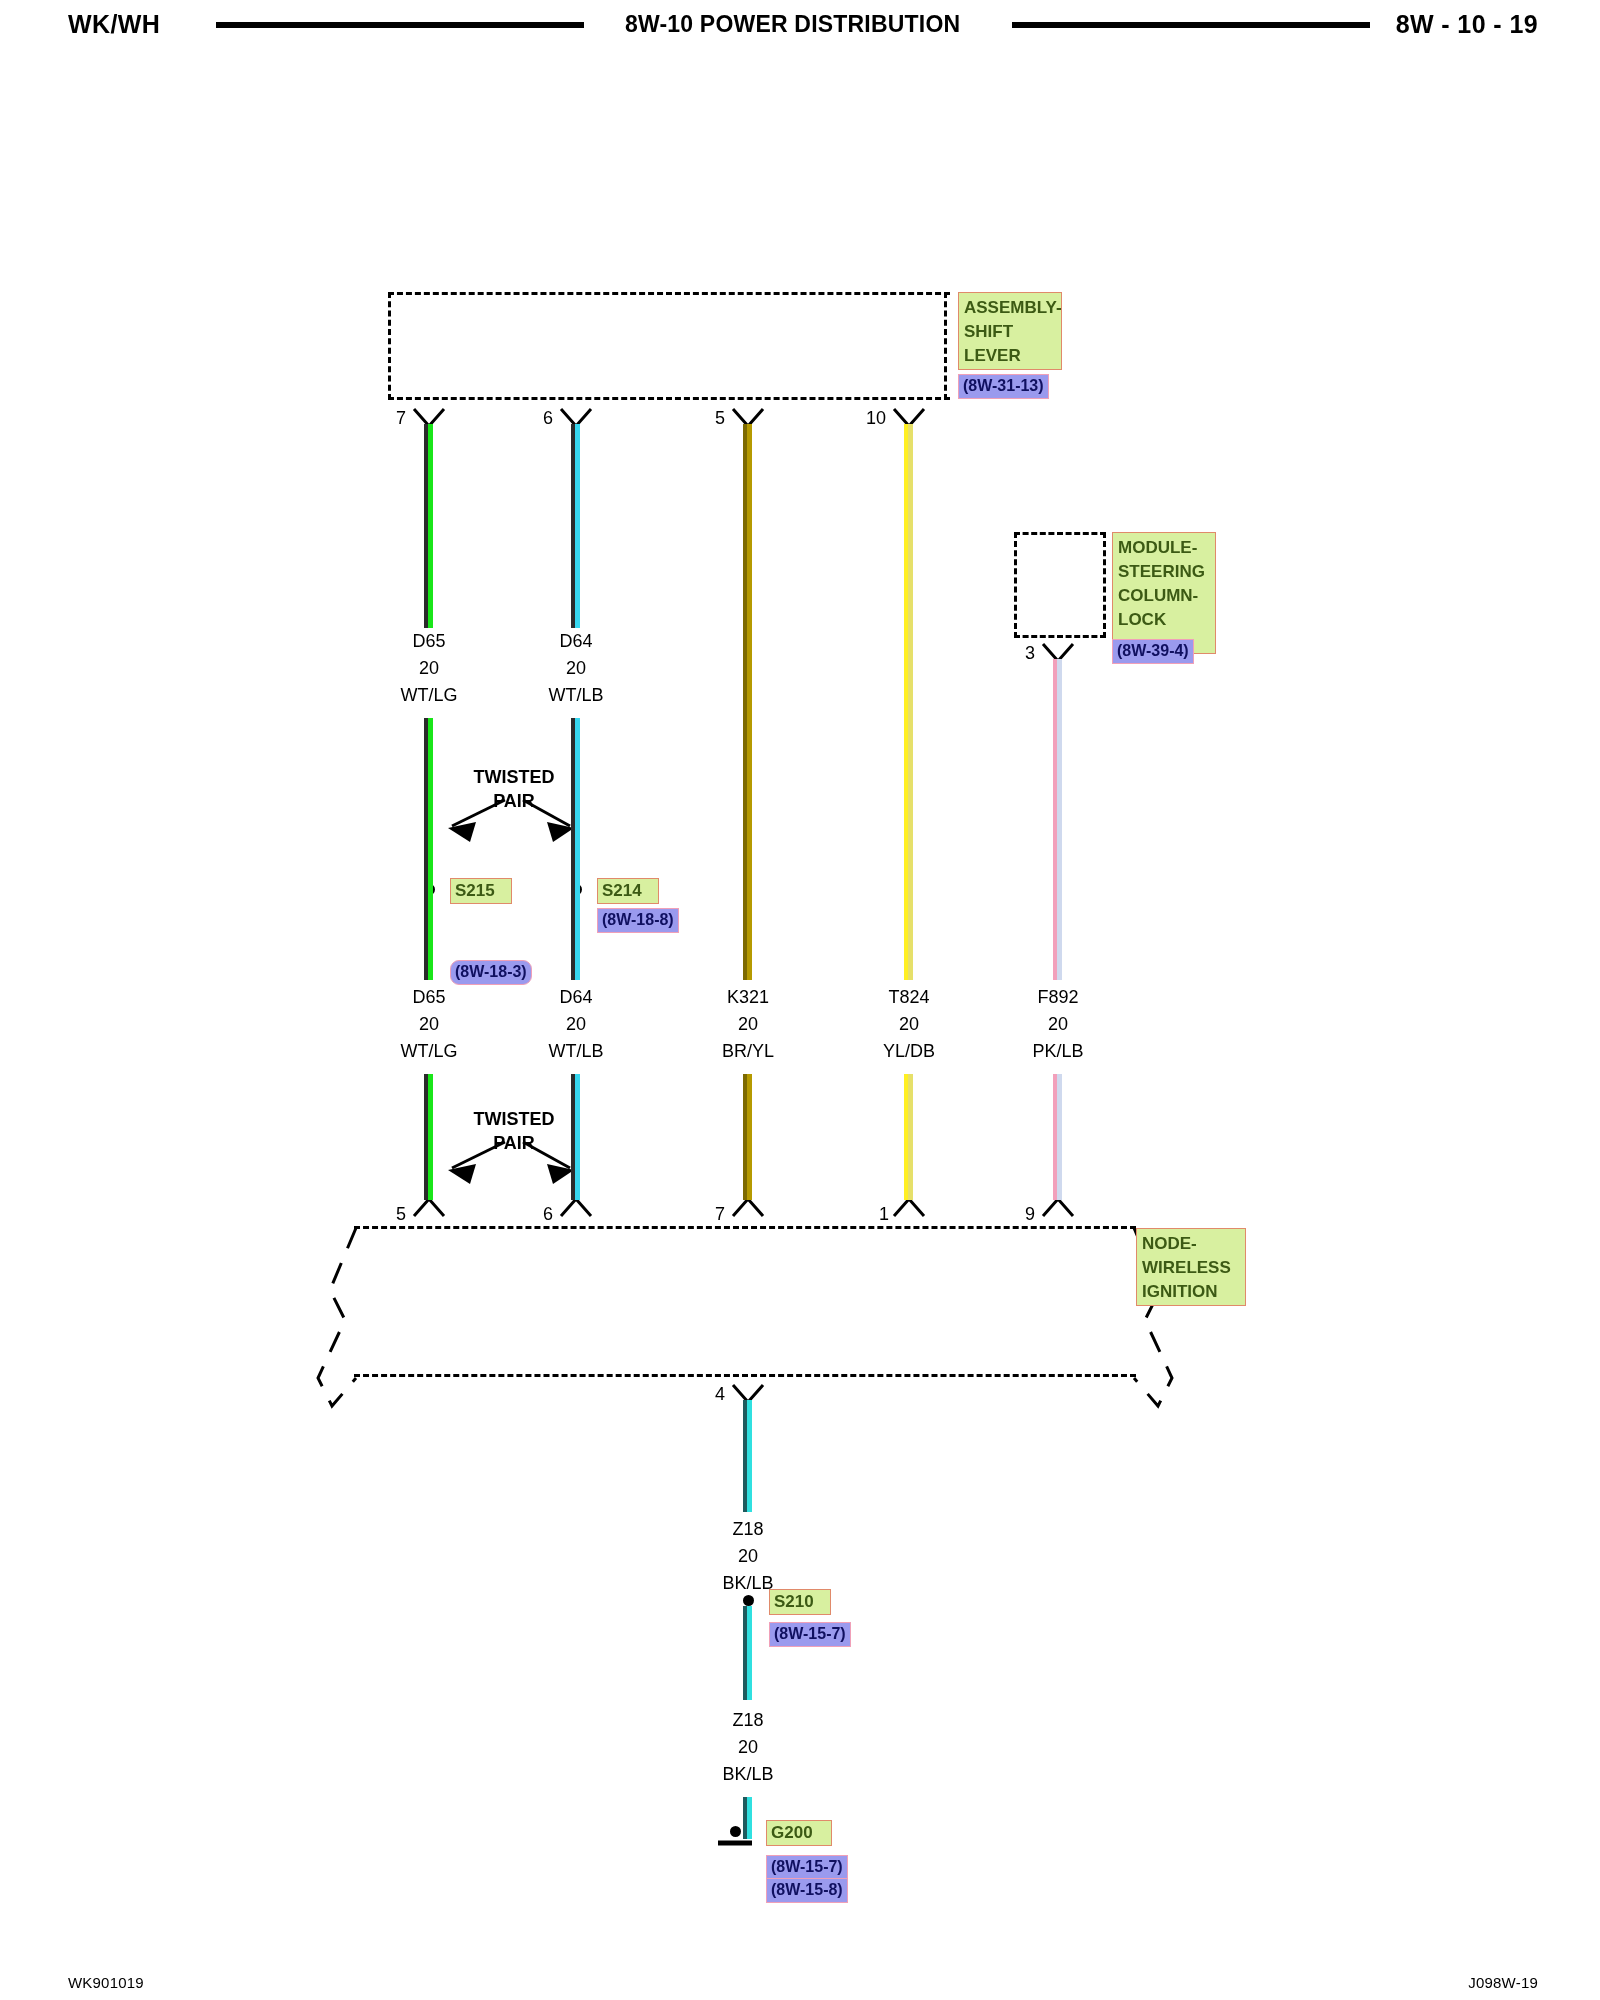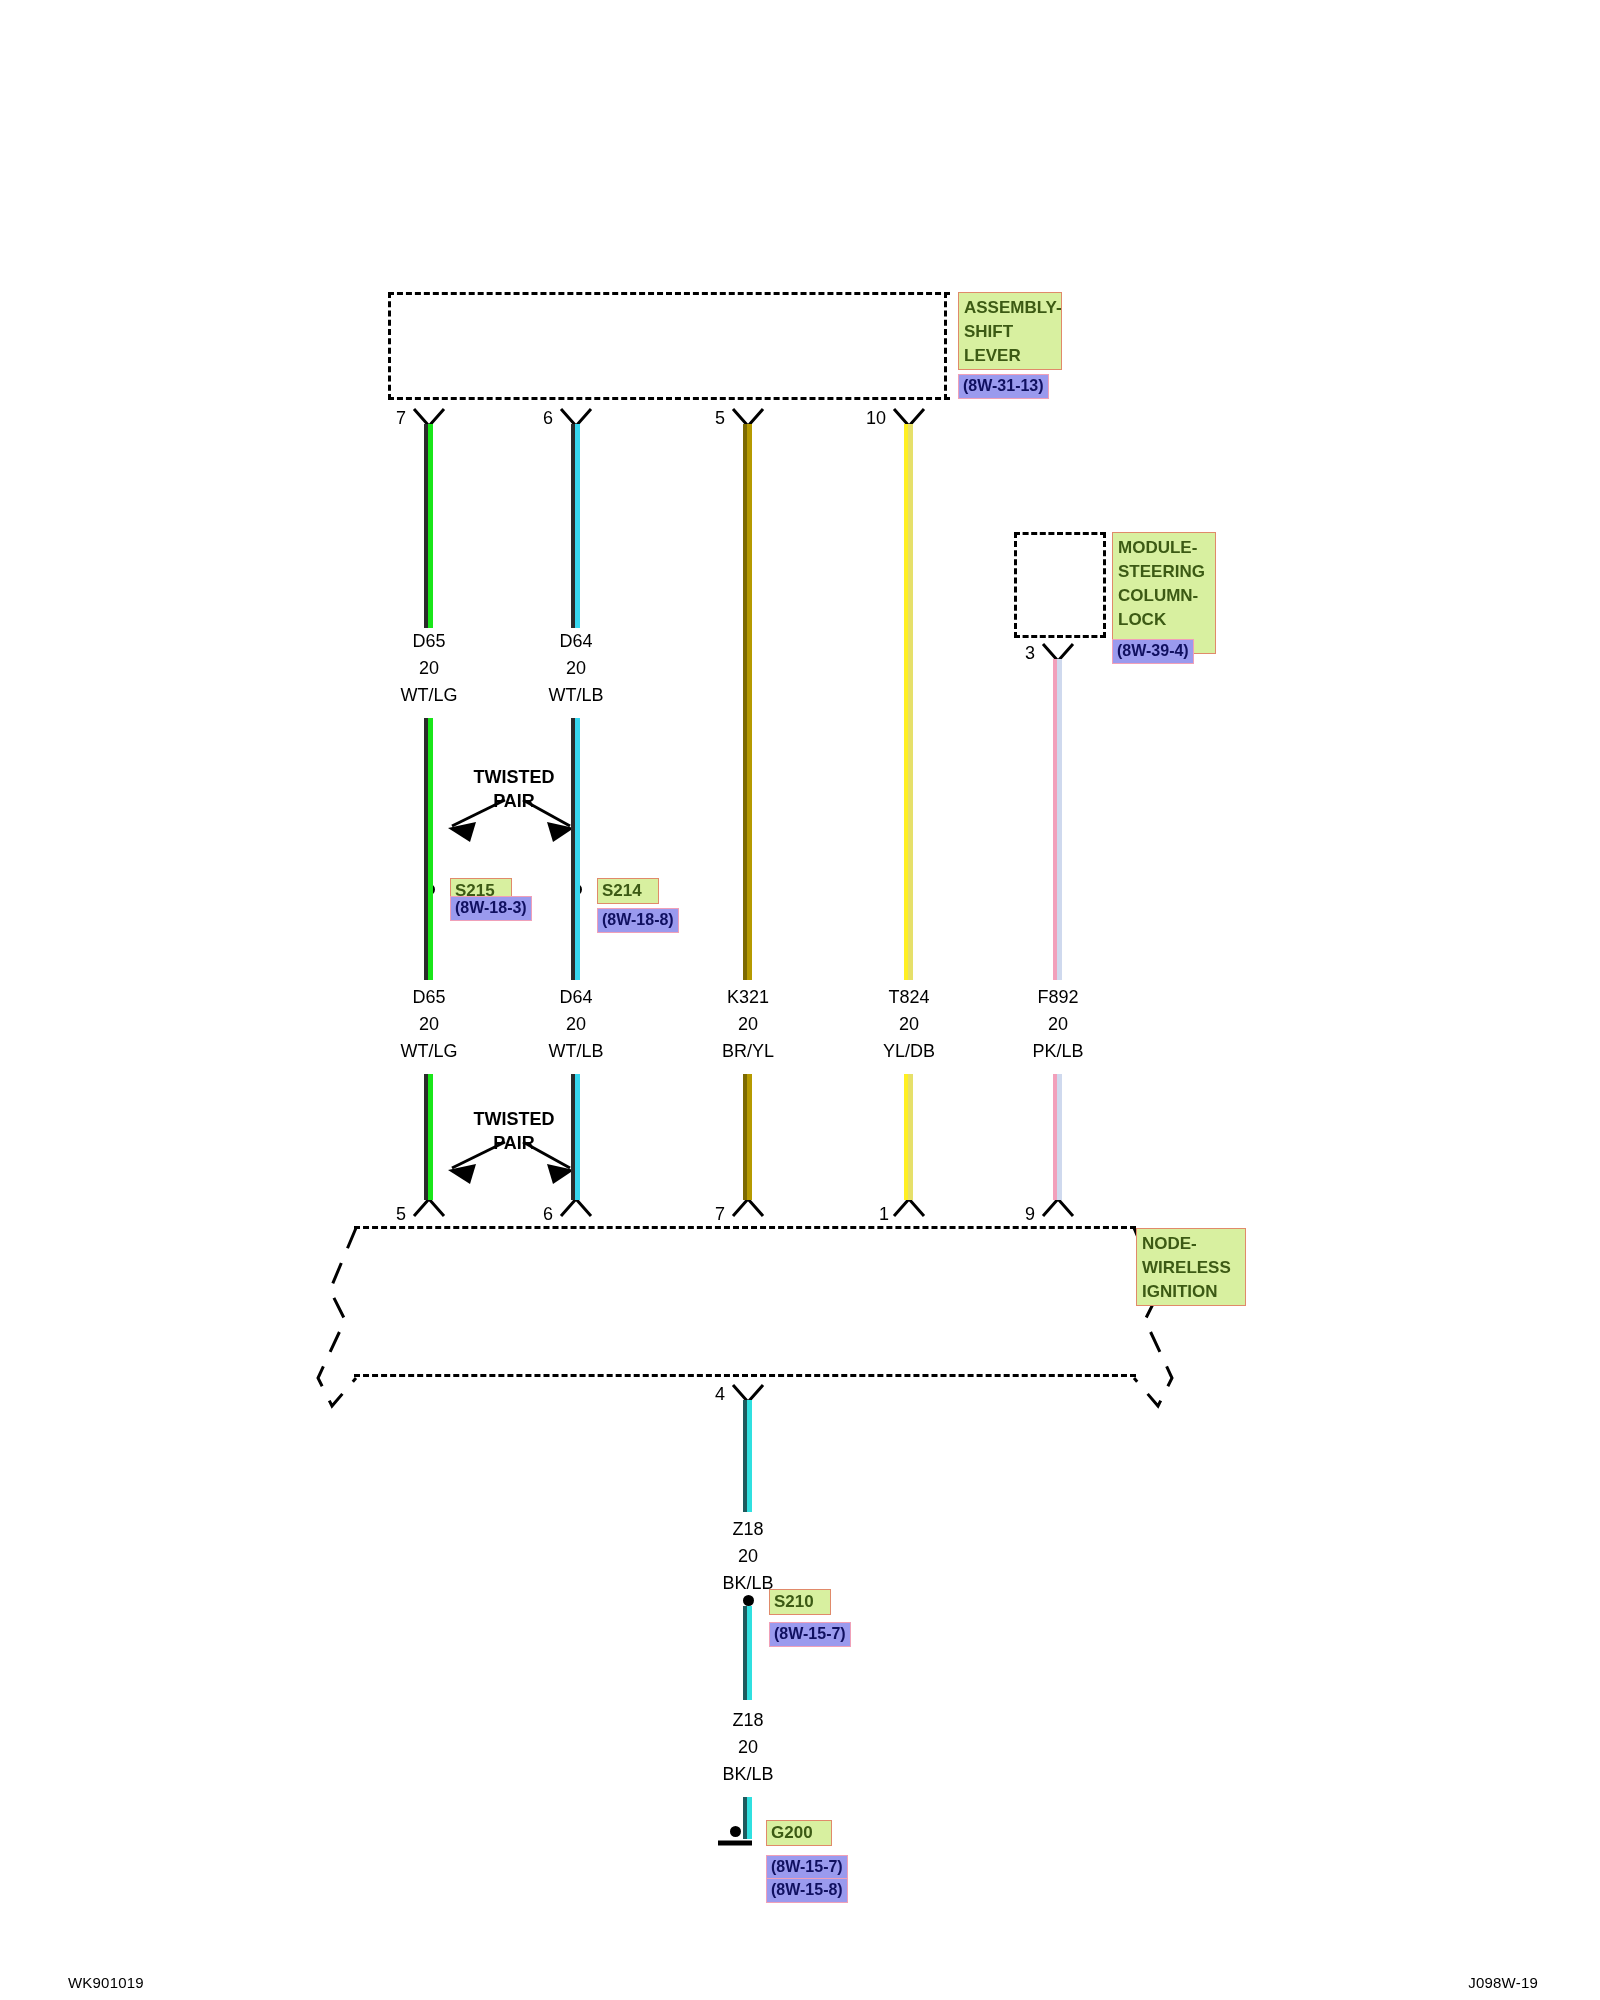--- a/index.html
+++ b/index.html
@@ -47,20 +47,27 @@
   
   .dot{position:absolute;width:11px;height:11px;border-radius:50%;background:#000;}
 
   .svg-layer{position:absolute;left:0;top:0;width:1600px;height:2000px;pointer-events:none;}
 </style>
 </head>
 <body>
 
 <div class="sheet">
 
+  <div class="hdr">
+    <div class="hdr-left">WK/WH</div>
+    <div class="hdr-rule rule-a"></div>
+    <div class="hdr-title">8W-10 POWER DISTRIBUTION</div>
+    <div class="hdr-rule rule-b"></div>
+    <div class="hdr-right">8W - 10 - 19</div>
+  </div>
 
   <svg class="svg-layer" viewBox="0 0 1600 2000">
 
     <g stroke="#000" stroke-width="3" fill="none">
       <polyline points="414,409 429,426 444,409"></polyline>
       <polyline points="561,409 576,426 591,409"></polyline>
       <polyline points="733,409 748,426 763,409"></polyline>
       <polyline points="894,409 909,426 924,409"></polyline>
     </g>
 
@@ -155,21 +162,21 @@
       <i class="b" style="background:#37d7ef"></i>
   </div>
 
   <div class="tp" style="left:434px;top:765px;">
     <div>TWISTED</div>
     <div>PAIR</div>
   </div>
 
   <div class="dot" style="left:424px;top:884px;"></div>
   <div class="clabel" style="left:450px;top:878px;width:62px;height:26px;line-height:20px;font-size:17px;padding:2px 4px;">S215</div>
-  <div class="ref" style="left:450px;top:896px;">(8W-18-3)</div>
+  <div class="ref" style="left:450px;top:960px;border-radius:9px;">(8W-18-3)</div>
 
   <div class="dot" style="left:571px;top:884px;"></div>
   <div class="clabel" style="left:597px;top:878px;width:62px;height:26px;line-height:20px;font-size:17px;padding:2px 4px;">S214</div>
   <div class="ref" style="left:597px;top:908px;">(8W-18-8)</div>
 
   <div class="wire" style="left:424px;top:884px;height:96px;">
     <i class="a" style="background:#2b2b2b"></i>
       <i class="b" style="background:#19e619"></i>
   </div>
   <div class="wire" style="left:571px;top:884px;height:96px;">

